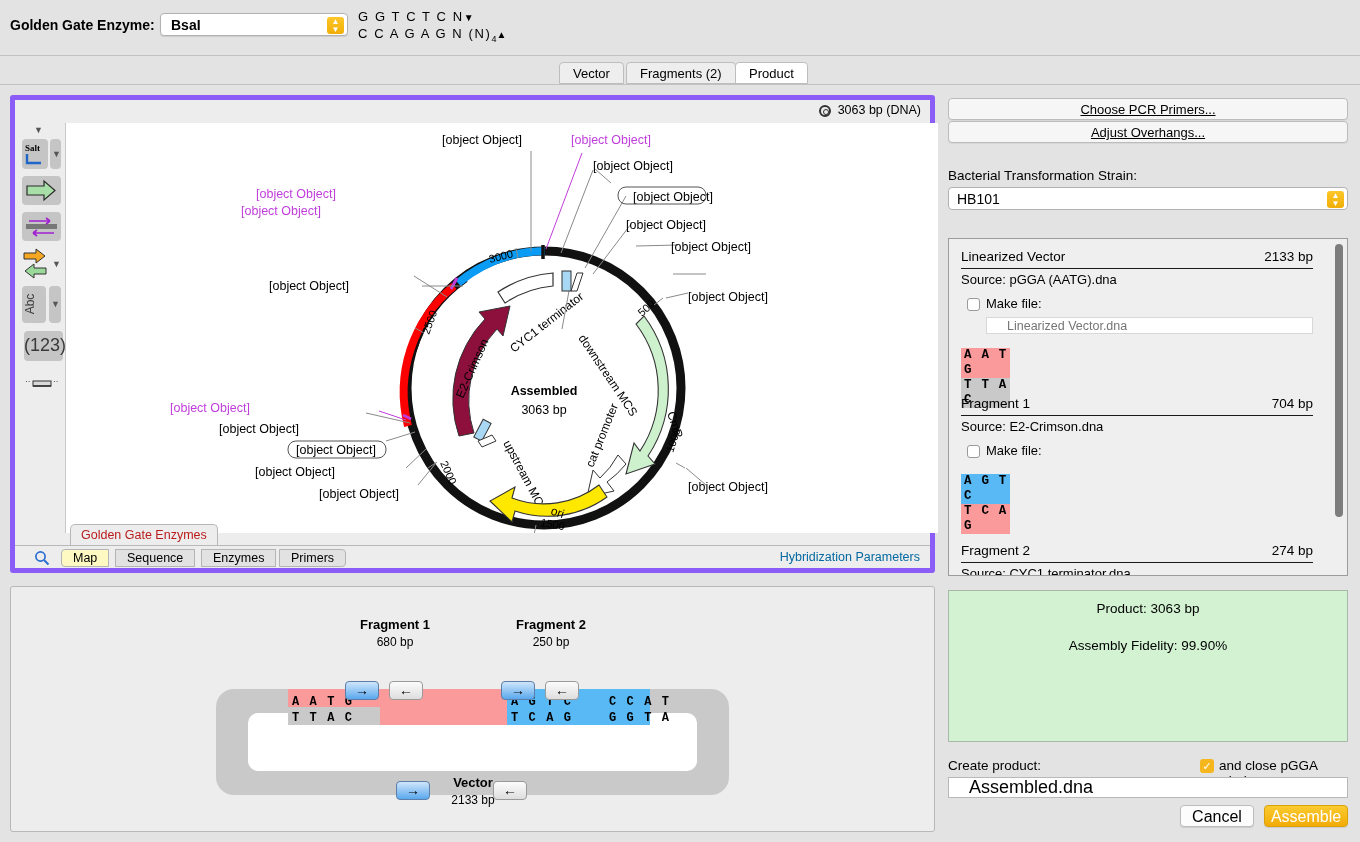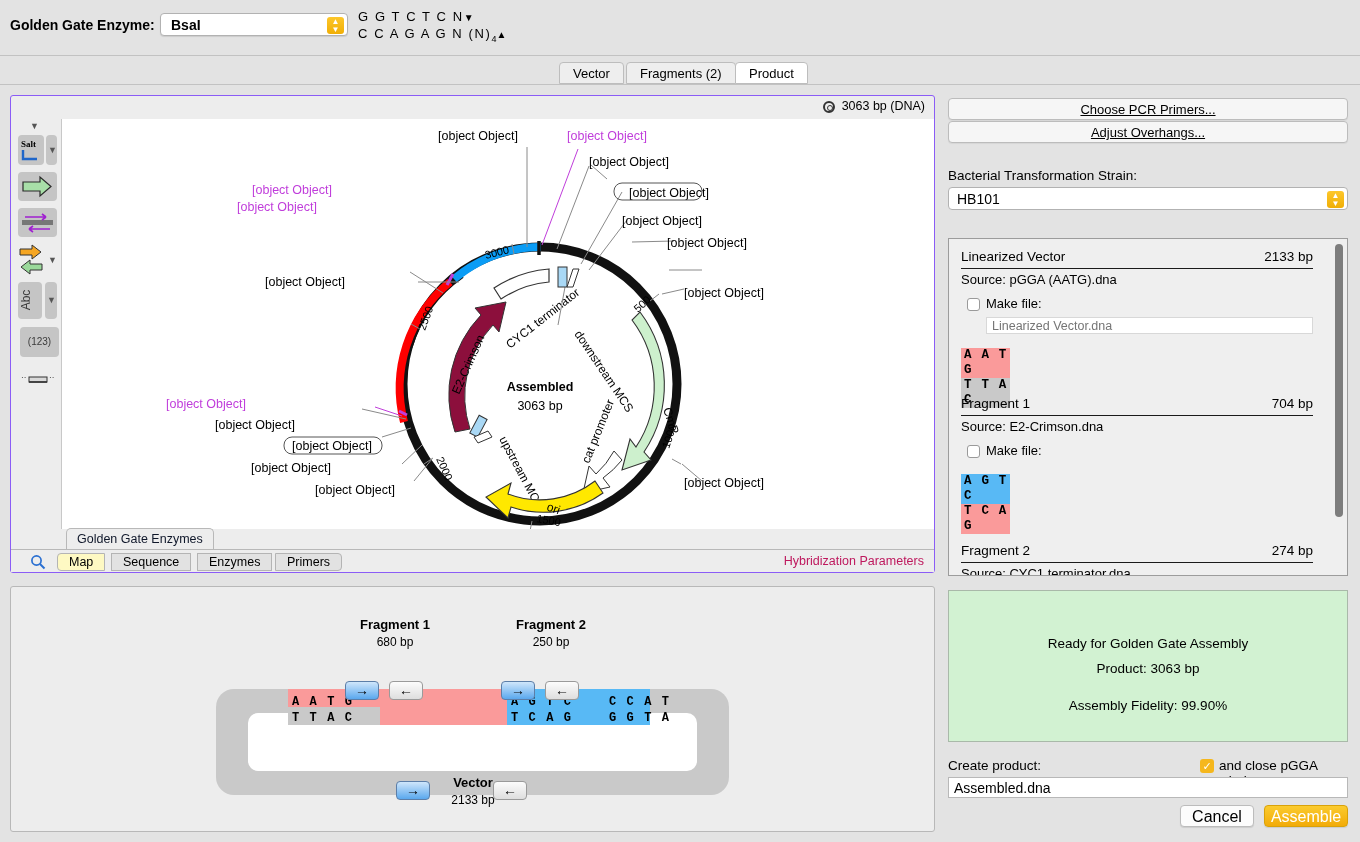--- a/index.html
+++ b/index.html
@@ -54,21 +54,21 @@
     position:absolute; top:0; height:22px; line-height:21px;
     padding:0 13px; font-size:13px;
     border:1px solid #bdbdbd; background:#eeeeee;
     border-radius:4px 4px 0 0; text-align:center;
   }
   .tab.active { background:#ffffff; }
 
   
   #map-panel {
     position:absolute; left:10px; top:95px; width:925px; height:478px;
-    background:#ededed; border:1px solid #8b5cf6; border-radius:3px;
+    background:#ededed; border:5px solid #8b5cf6; border-radius:3px;
   }
   #map-head { position:absolute; right:0; top:0; width:100%; height:22px; }
   #map-head .sz { position:absolute; right:9px; top:3px; font-size:12.5px; }
   .dnaicon {
     position:absolute; right:99px; top:5px; width:12px; height:12px;
     border:2px solid #333; border-radius:50%;
   }
   .dnaicon::after{ content:""; position:absolute; left:2px; top:2px;
     width:4px;height:4px;border:1px solid #333;border-radius:50%;}
 
@@ -82,37 +82,37 @@
   }
   .tbtn {
     position:absolute; background:#c5c5c5; border-radius:4px;
     text-align:center; color:#3a3a3a; font-size:11px;
   }
   .tri-down { position:absolute; font-size:9px; color:#555; }
 
   
   #gge-tab {
     position:absolute; left:55px; bottom:23px; height:21px; line-height:20px;
-    padding:0 10px; font-size:12.5px; color:#0f172a;
+    padding:0 10px; font-size:12.5px; color:#b91c1c;
     background:#ededed; border:1px solid #b8b8b8; border-bottom:none;
     border-radius:5px 5px 0 0;
   }
   #map-foot {
     position:absolute; left:0; bottom:0; width:100%; height:23px;
     background:#ededed; border-top:1px solid #b8b8b8;
   }
   .vtab {
     position:absolute; top:3px; height:18px; line-height:17px;
     padding:0 11px; font-size:12.5px;
     border:1px solid #b4b4b4; background:#e2e2e2;
   }
   .vtab.first { border-radius:4px 0 0 4px; }
   .vtab.last  { border-radius:0 4px 4px 0; }
   .vtab.active{ background:#fef9c3; }
-  #hyb-link { position:absolute; right:10px; top:4px; font-size:12.5px; color:#be185d; }
+  #hyb-link { position:absolute; right:10px; top:4px; font-size:12.5px; color:#0369a1; }
 
   
   #frag-panel {
     position:absolute; left:10px; top:586px; width:925px; height:246px;
     background:#ededed; border:1px solid #b8b8b8; border-radius:3px;
   }
 
   
   .rbtn {
     position:absolute; left:948px; width:400px; height:22px;
@@ -140,21 +140,21 @@
   .lsrc { font-size:13px; margin-top:3px; }
   .mkrow { margin-top:10px; height:16px; position:relative; }
   .chk {
     position:absolute; left:6px; top:1px; width:13px; height:13px;
     background:#fff; border:1px solid #9a9a9a; border-radius:3px;
   }
   .mklbl { position:absolute; left:25px; top:-1px; font-size:13px; }
   .fname {
     margin-top:4px; margin-left:25px; width:327px; height:17px;
     background:#fff; border:1px solid #d8d8d8;
-    font-size:12.5px; color:#a8a8a8; padding-left:5px; line-height:16px;
+    font-size:12.5px; color:#a8a8a8; padding-left:20px; line-height:16px;
   }
   .ohang { margin-top:14px; width:49px; font-family:"Liberation Mono", monospace;
            font-size:12.5px; font-weight:bold; letter-spacing:1.2px; line-height:15px;}
   .ohang div { padding-left:3px; }
   #lscroll {
     position:absolute; right:3px; top:4px; width:10px; height:330px;
   }
   #lthumb { position:absolute; left:1px; top:1px; width:8px; height:273px;
             background:#7d7d7d; border-radius:4px; }
 
@@ -166,21 +166,21 @@
   #create-label { position:absolute; left:948px; top:758px; font-size:13.5px; }
   #closechk {
     position:absolute; left:1200px; top:759px; width:14px; height:14px;
     background:#f5b71d; border-radius:3px; color:#fff;
     font-size:11px; line-height:14px; text-align:center;
   }
   #closelbl { position:absolute; left:1219px; top:758px; font-size:13.5px; }
   #prodname {
     position:absolute; left:948px; top:777px; width:400px; height:21px;
     background:#fff; border:1px solid #b8b8b8;
-    font-size:14px; line-height:20px; padding-left:5px;
+    font-size:18px; line-height:20px; padding-left:20px;
   }
   .abtn {
     position:absolute; top:805px; height:22px; line-height:21px;
     border-radius:4px; font-size:16px; text-align:center;
     box-shadow:0 1px 1px rgba(0,0,0,.10);
   }
   #cancel-btn { left:1180px; width:74px; background:#fcfcfc; border:1px solid #bcbcbc; }
   #assemble-btn {
     left:1264px; width:84px; color:#fff; border:1px solid #d9a209;
     background:linear-gradient(#fbcb2e,#f2ab09);
@@ -265,21 +265,21 @@
 
     <div class="tbtn" style="left:6px; top:163px; width:24px; height:37px;">
       <svg width="24" height="37" viewBox="0 0 24 37">
         <text x="12" y="18" font-size="12" text-anchor="middle" transform="rotate(-90 12 18)" font-family="Liberation Sans, sans-serif" fill="#3a3a3a">Abc</text>
       </svg>
     </div>
     <div class="tbtn" style="left:33px; top:163px; width:12px; height:37px;">
       <div class="tri-down" style="left:2px; top:13px;">▼</div>
     </div>
 
-    <div class="tbtn" style="left:8px; top:208px; width:39px; height:30px; line-height:29px; font-size:10px;">(123)</div>
+    <div class="tbtn" style="left:8px; top:208px; width:39px; height:30px; line-height:29px; font-size:18px;">(123)</div>
 
     <div style="position:absolute; left:6px; top:252px; width:39px; height:16px;">
       <svg width="39" height="16" viewBox="0 0 39 16">
         <rect x="11" y="6" width="18" height="5" fill="#d9d9d9" stroke="#333" stroke-width="1"></rect>
         <line x1="11" y1="11" x2="29" y2="11" stroke="#333" stroke-width="1.6"></line>
         <text x="3" y="9" font-size="8" fill="#333">··</text>
         <text x="31" y="9" font-size="8" fill="#333">··</text>
       </svg>
     </div>
   </div>
@@ -500,21 +500,20 @@
     </div>
     <div class="lsrc">Source:  CYC1 terminator.dna</div>
   </div>
 
   <div id="lscroll">
     <div id="lthumb"></div>
   </div>
 </div>
 
 <div id="status-box">
-  <div style="margin-top:45px">Ready for Golden Gate Assembly</div>
   <div style="margin-top:10px">Product:  3063 bp</div>
   <div style="margin-top:22px">Assembly Fidelity:  99.90%</div>
 </div>
 
 <div id="create-label">Create product:</div>
 <div id="closechk">✓</div>
 <div id="closelbl">and close pGGA window</div>
 <input id="prodname" type="text" value="Assembled.dna" style="">
 
 <div class="abtn" id="cancel-btn">Cancel</div>

